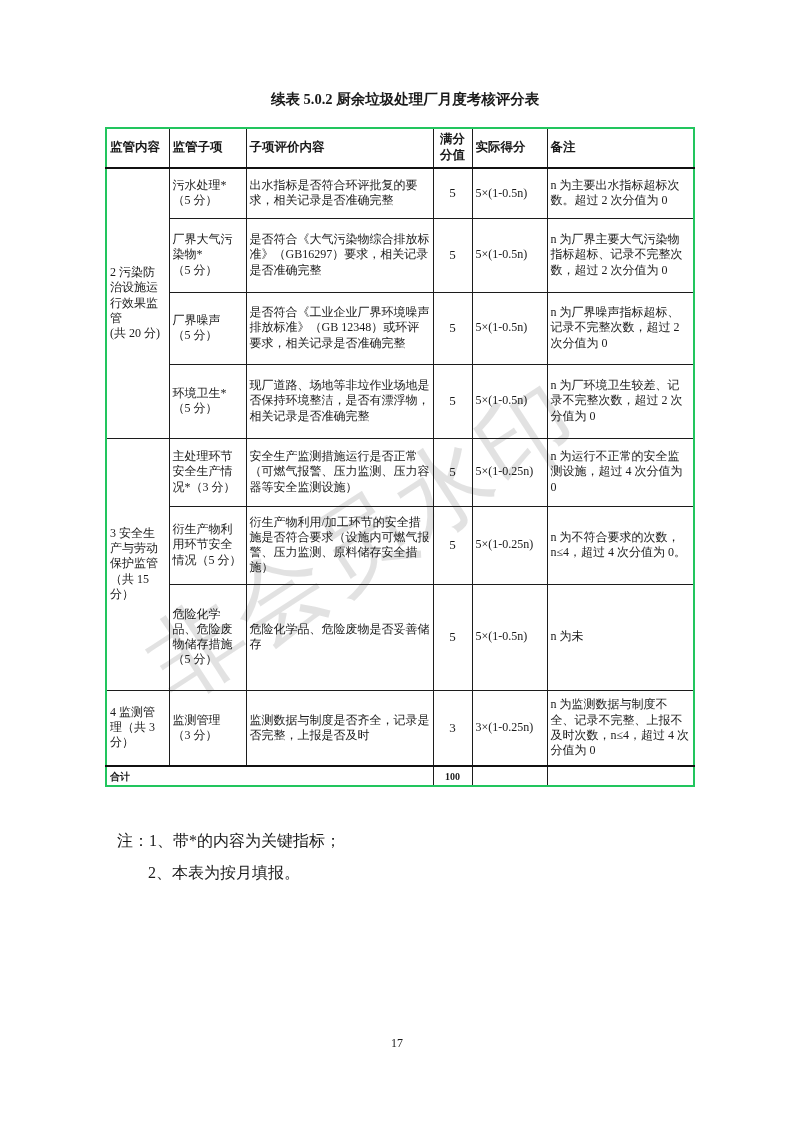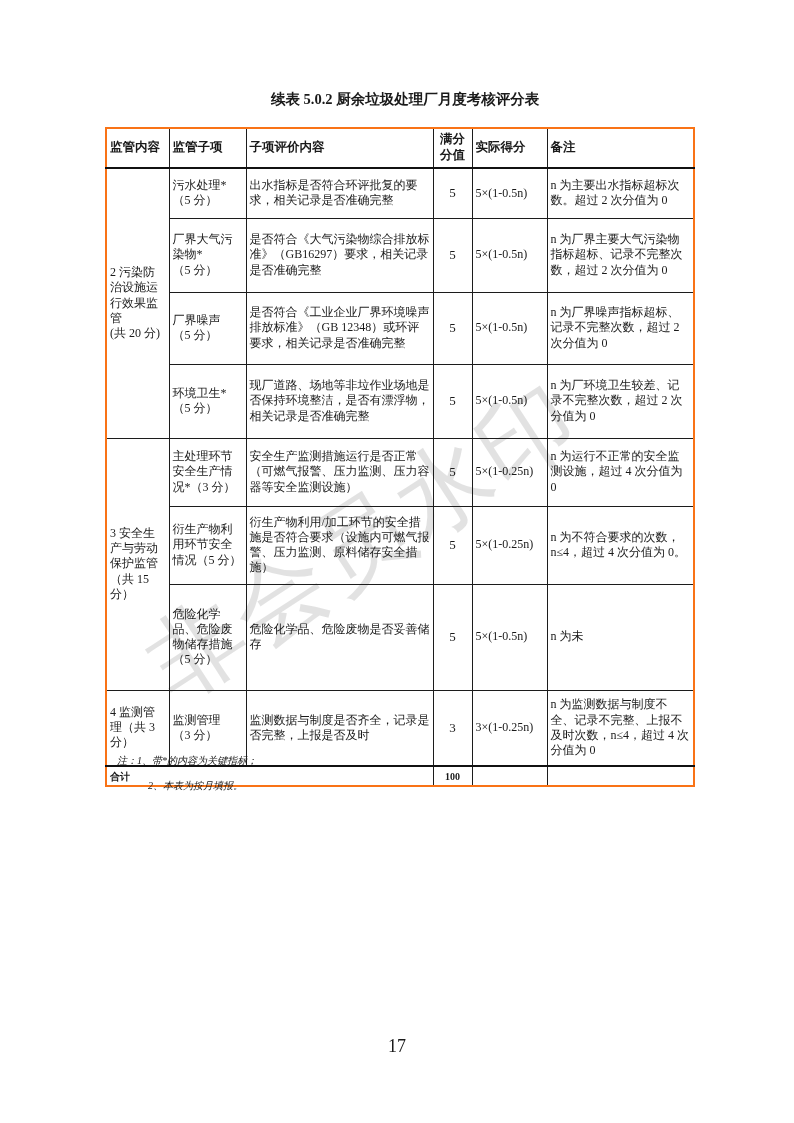--- a/index.html
+++ b/index.html
@@ -56,21 +56,21 @@
     text-align: left;
     white-space: pre-line;
     overflow: hidden;
     font-weight: normal;
   }
   .score-table thead th {
     font-weight: bold;
     font-size: 12.5px;
     border-bottom: 2px solid #111;
   }
-  .score-table { border: 2px solid #f97316; }
+  .score-table { border: 2px solid #22c55e; }
   th.center, td.center { text-align: center; }
   td.num { text-align: center; font-size: 13px; }
   tr.hrow  { height: 40px; }
   tr.r1 { height: 50px; }
   tr.r2 { height: 74px; padding-left: 37px; }
   tr.r3 { height: 72px; }
   tr.r4 { height: 74px; }
   tr.r5 { height: 68px; }
   tr.r6 { height: 78px; margin-top: 32px; }
   tr.r7 { height: 106px; }
@@ -78,34 +78,33 @@
   tr.total-row { height: 20px; }
   tr.total-row td {
     border-top: 2px solid #111;
     font-weight: bold;
     font-size: 10px;
     line-height: 1.1;
   }
   .notes {
     position: absolute;
     left: 117px;
-    top: 754px;
-    font-size: 10px;
-    z-index: 2;
-    font-style: italic;
+    top: 831px;
+    font-size: 16px;
+    z-index: 2;
   }
   .notes .note-line-1 { margin: 0 0 0 0; }
   .notes .note-line-2 { margin: 11px 0 0 31px; }
   .page-number {
     position: absolute;
     top: 1036px;
     left: 0;
     width: 100%;
     text-align: center;
-    font-size: 18px;
+    font-size: 12px;
     z-index: 2;
   }
 </style>
 </head>
 <body>
 
 <div class="page">
 
   <div class="watermark">非会员水印</div>
 

